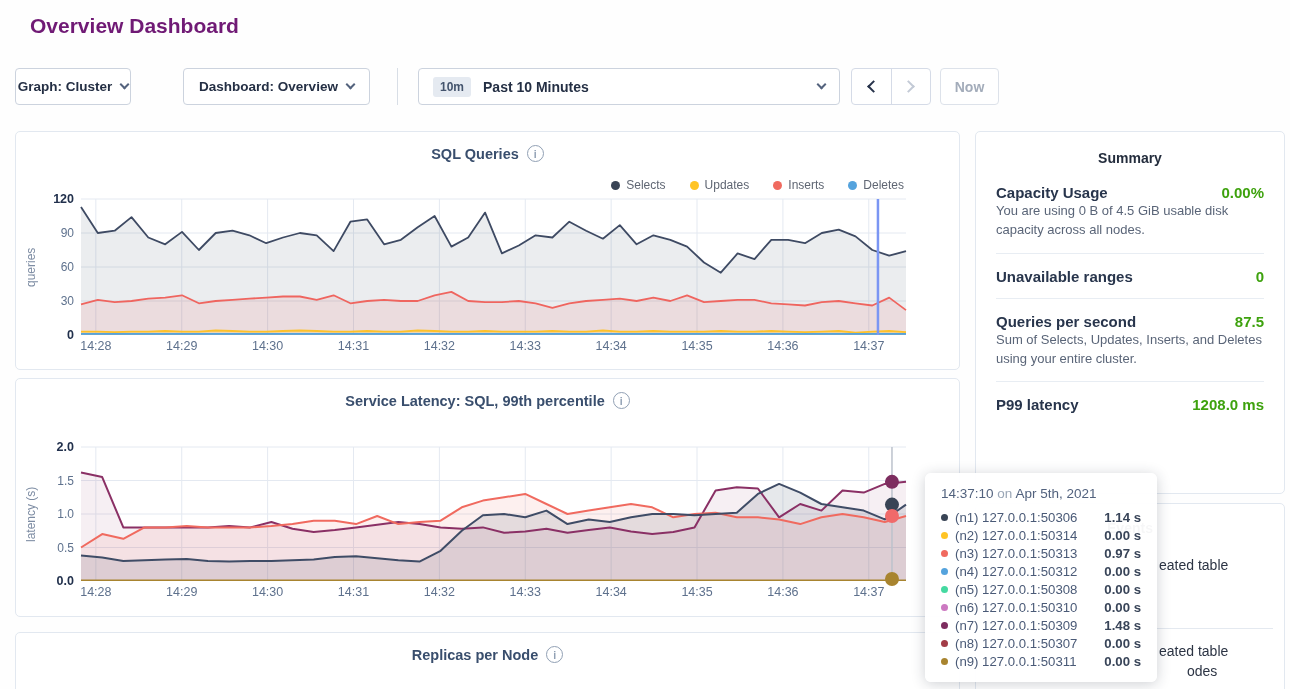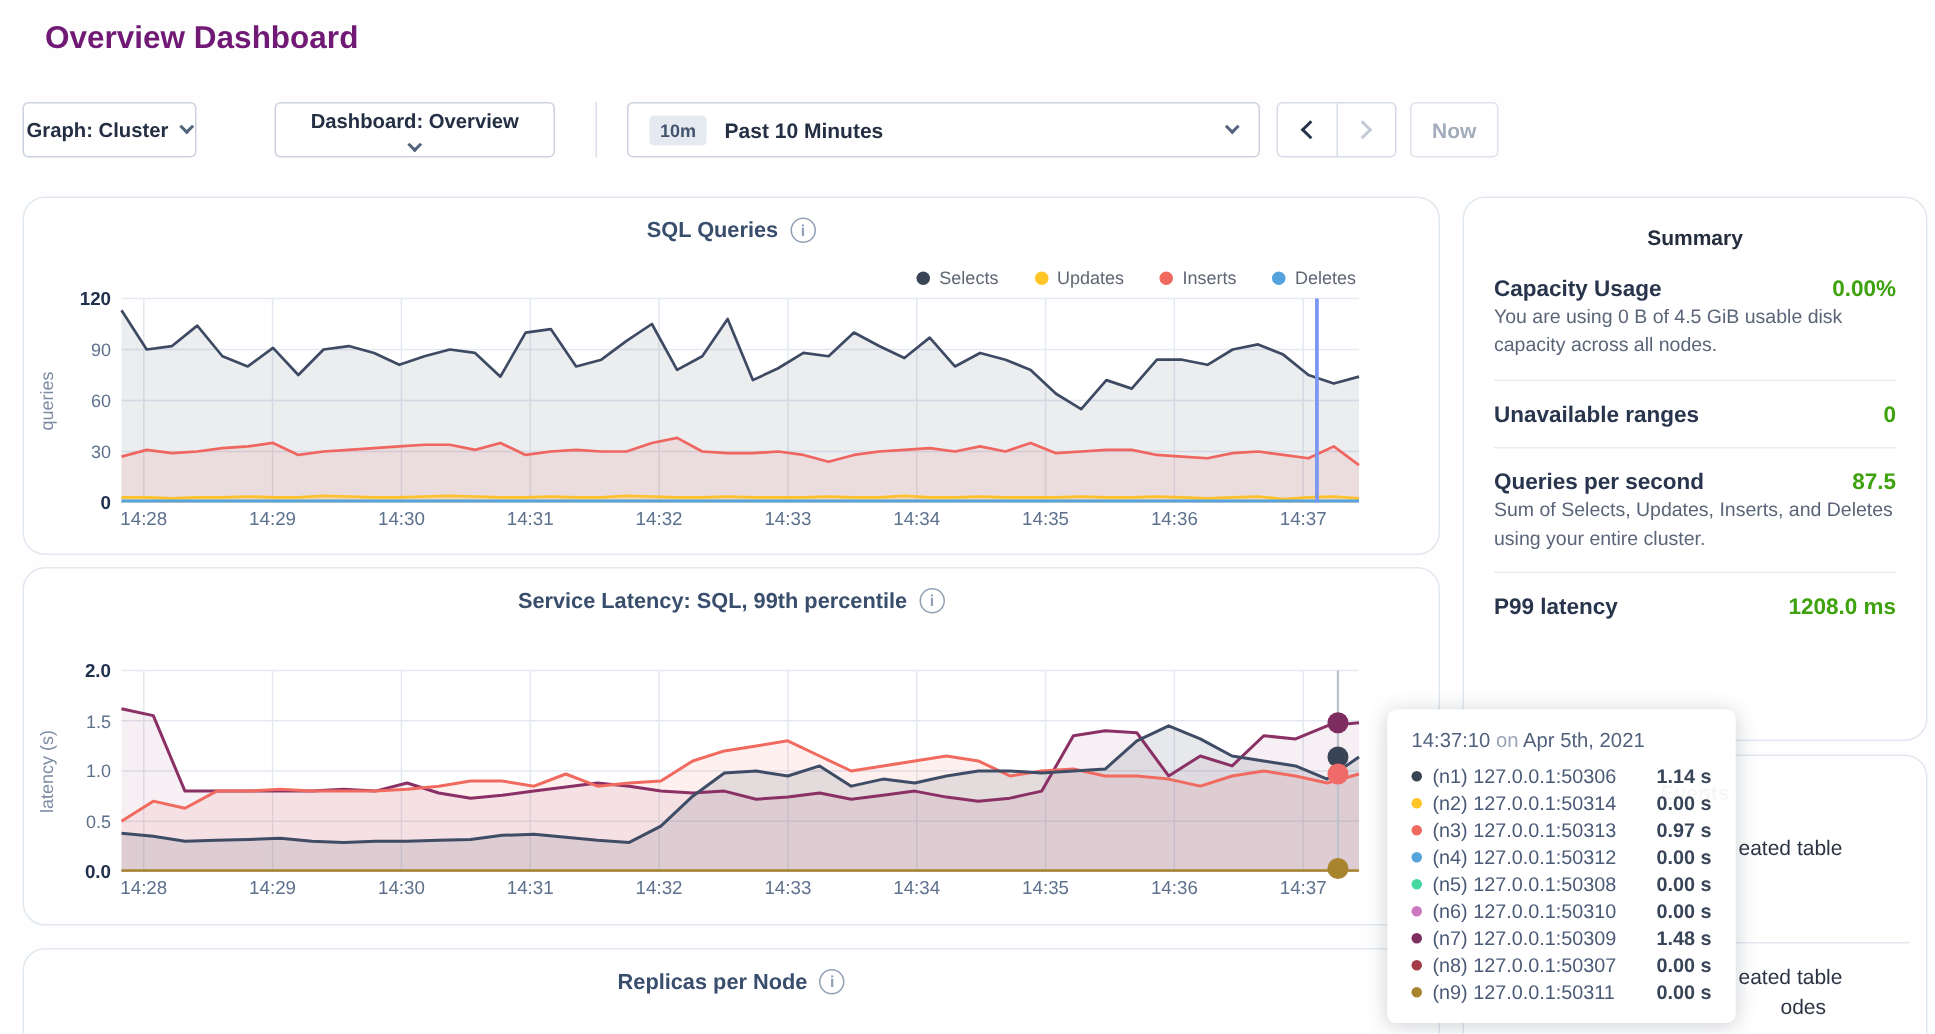--- a/index.html
+++ b/index.html
@@ -8,37 +8,37 @@
     position:relative; overflow:hidden; background:#fefefe;
     font-family:"Liberation Sans", sans-serif; color:#242c3b;
   }
   
   .page-title { position:absolute; left:15px; top:14px; font-size:21px; font-weight:600; color:#701a75;margin-left:15px; }
 
   
   .ctl { position:absolute; top:68px; height:37px; background:#fff; border:1px solid #ccd3de; border-radius:4px;
          display:flex; align-items:center; justify-content:center; gap:9px; font-size:13.5px; font-weight:700; color:#242f44; cursor:pointer; }
   .ctl-graph { left:15px; width:116px; }
-  .ctl-dash  { left:183px; width:187px;flex-direction:column; }
+  .ctl-dash  { left:183px; width:187px; }
   .chev { width:7px; height:7px; border-right:2px solid #54637d; border-bottom:2px solid #54637d; transform:rotate(45deg); margin-top:-4px; }
   .ctl-divider { position:absolute; left:397px; top:68px; height:37px; width:1px; background:#d8dee6; }
   .timepicker { left:418px; width:422px; justify-content:center; padding:0 14px; gap:12px; font-size:14px; }
   .tp-badge { background:#e5eaf1; color:#44546d; font-size:12px; font-weight:700; border-radius:3px; padding:3px 7px; }
   .tp-caret { margin-left:auto; }
   .arrow-group { position:absolute; left:851px; top:68px; width:80px; height:37px; border:1px solid #d5dbe7; border-radius:4px; background:#fff; display:flex; }
   .arrow-btn { flex:1; display:flex; align-items:center; justify-content:center; cursor:pointer; }
   .arrow-btn + .arrow-btn { border-left:1px solid #d5dbe7; }
   .arr { width:9px; height:9px; border-right:2.5px solid #26324a; border-bottom:2.5px solid #26324a; }
   .arr-left  { transform:rotate(135deg); margin-left:4px; }
   .arr-right { transform:rotate(-45deg); border-color:#c3cad6; margin-right:4px; }
   .now-btn { position:absolute; left:940px; top:68px; width:59px; height:37px; border:1px solid #dde2ea; border-radius:4px; background:#fff;
              display:flex; align-items:center; justify-content:center; font-size:14px; font-weight:700; color:#a3acba; cursor:default; }
 
   
-  .panel { position:absolute; background:#fff; border:1px solid #e2e8f0; border-radius:15px; }
+  .panel { position:absolute; background:#fff; border:1px solid #e2e8f0; border-radius:5px; }
   .panel-sql      { left:15px; top:131px; width:945px; height:239px; }
   .panel-latency  { left:15px; top:378px; width:945px; height:239px; }
   .panel-replicas { left:15px; top:632px; width:945px; height:120px; }
   .panel-summary  { left:975px; top:131px; width:310px; height:363px; }
   .panel-events   { left:975px; top:503px; width:310px; height:220px; }
 
   .chart-title { position:absolute; top:13px; left:0; right:0; text-align:center; font-size:14.5px; font-weight:700; color:#394e6d;
                  display:flex; align-items:center; justify-content:center; gap:8px; }
   .info-icon { display:inline-flex; align-items:center; justify-content:center; width:17px; height:17px; border:1.4px solid #91a0b4;
                border-radius:50%; color:#91a0b4; font-size:10.5px; font-weight:700; font-style:normal; cursor:pointer; }

